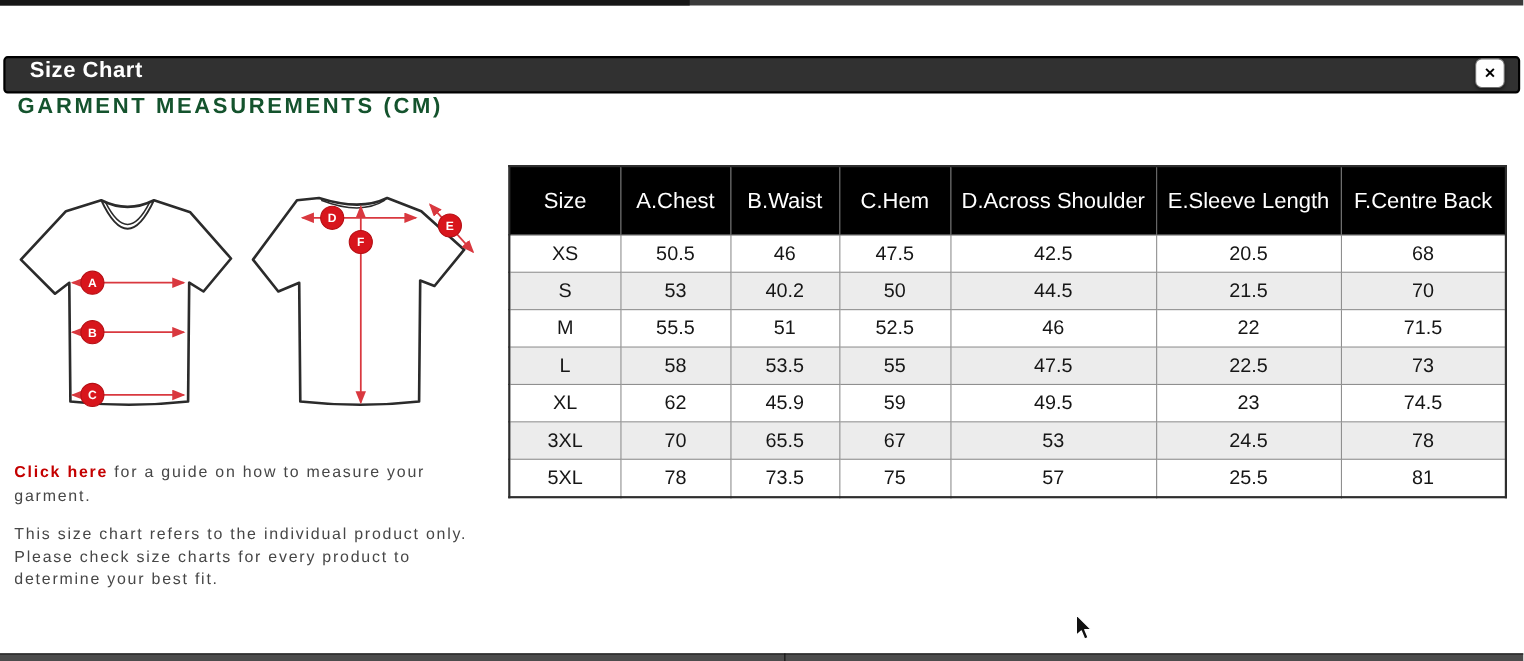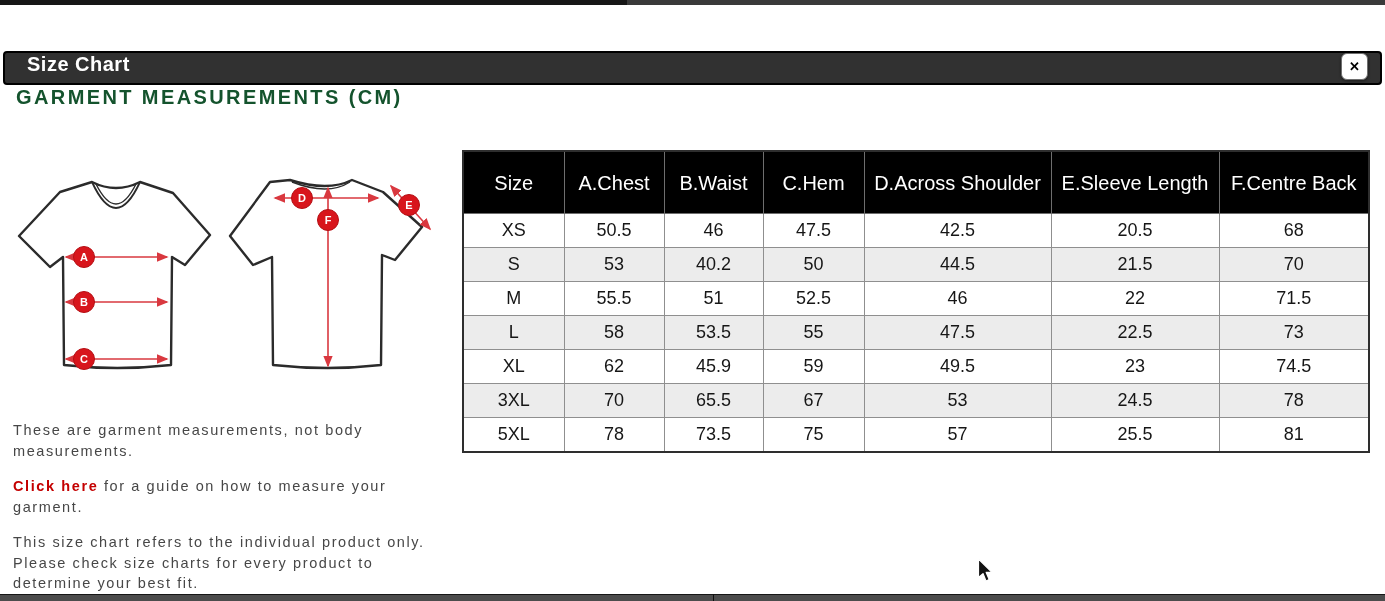--- a/index.html
+++ b/index.html
@@ -117,21 +117,20 @@
     <circle cx="181" cy="33" r="10.5" fill="#d8151c" stroke="#b50f14" stroke-width="1"></circle>
     <text x="181" y="37" text-anchor="middle" font-size="11" font-weight="bold" fill="#ffffff">E</text>
   </g>
   <g>
     <circle cx="100" cy="48" r="10.5" fill="#d8151c" stroke="#b50f14" stroke-width="1"></circle>
     <text x="100" y="52" text-anchor="middle" font-size="11" font-weight="bold" fill="#ffffff">F</text>
   </g>
 </svg>
 
 <div class="notes">
-  <p>These are garment measurements, not body measurements.</p>
   <p><span class="link">Click here</span><span> for a guide on how to measure your garment.</span></p>
   <p>This size chart refers to the individual product only. Please check size charts for every product to determine your best fit.</p>
 </div>
 
 <table class="size-table">
   <colgroup>
     <col style="width:101px">
       <col style="width:100px">
       <col style="width:99px">
     <col style="width:101px">

